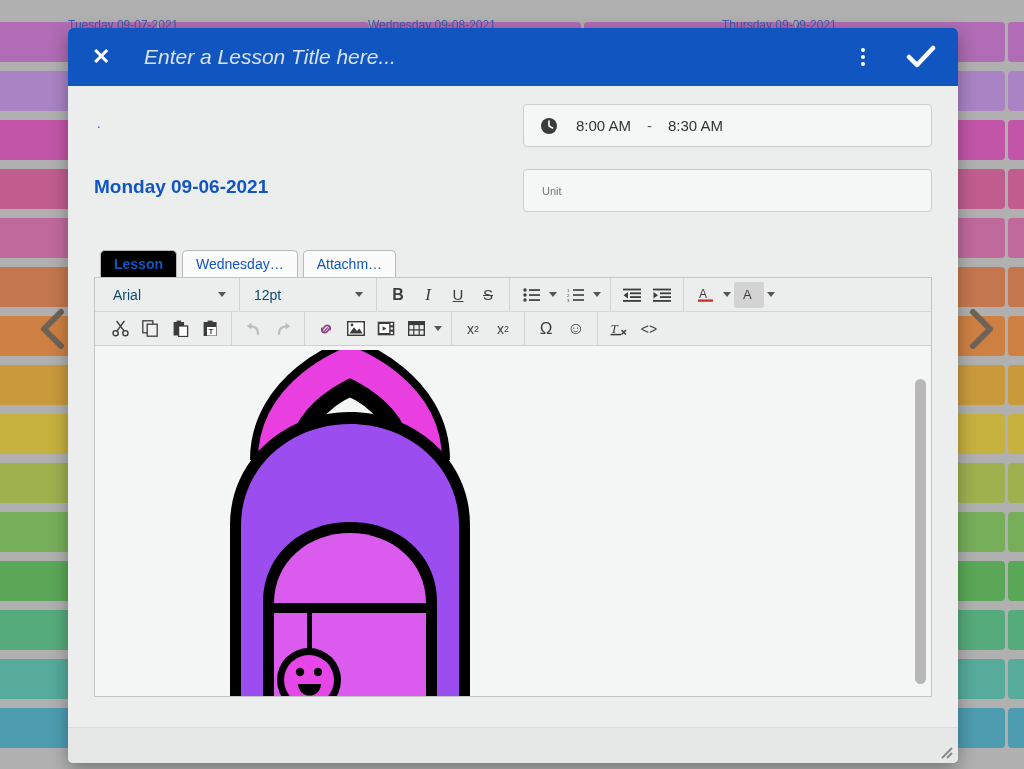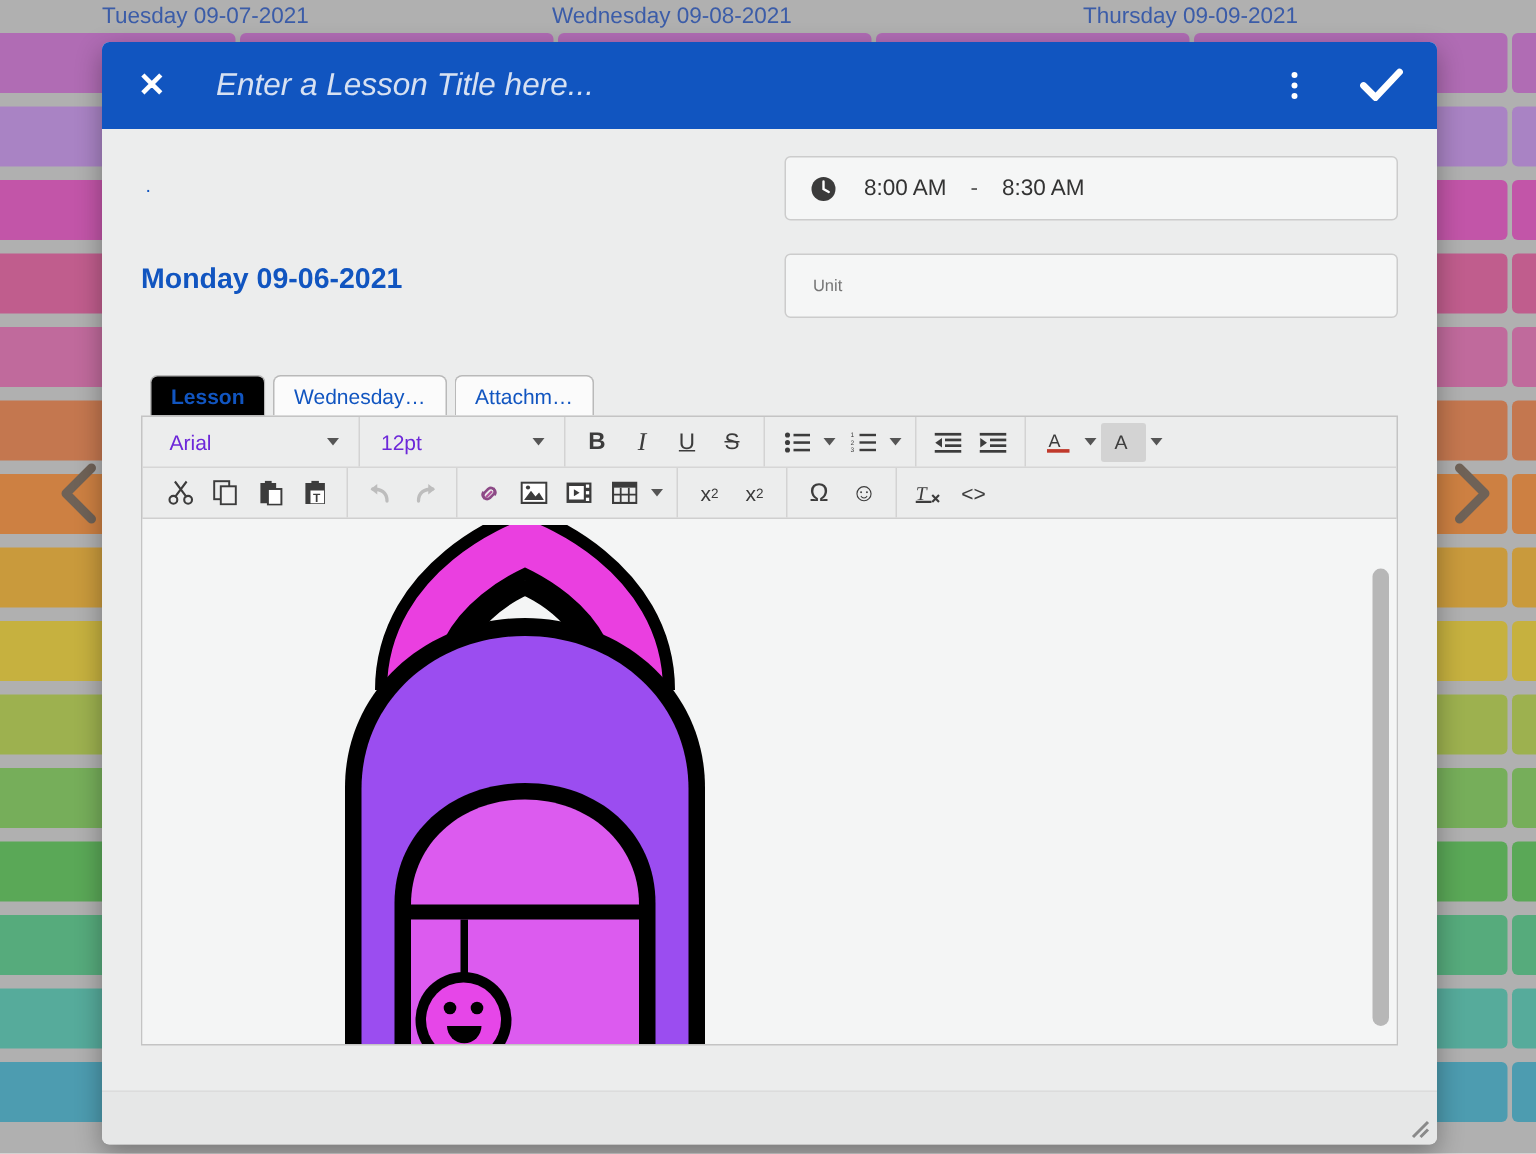--- a/index.html
+++ b/index.html
@@ -23,22 +23,22 @@
     flex-direction: column;
   }
   .bg-cell {
     height: 40px;
     margin-bottom: 9px;
     border-radius: 4px;
     flex: none;
   }
   .day-head {
     position: absolute;
-    top: 2px;
-    font-size: 15px;
+    top: 18px;
+    font-size: 12px;
     color: #3b5ca8;
     white-space: nowrap;
     font-family: "Liberation Sans", sans-serif;
   }
 
   .nav-arrow {
     position: absolute;
     top: 300px;
     width: 40px; height: 58px;
     display: flex; align-items: center; justify-content: center;
@@ -227,21 +227,21 @@
     border-left: 4px solid transparent;
     border-right: 4px solid transparent;
     border-top: 5px solid #555;
   }
   .select {
     height: 26px;
     display: flex; align-items: center;
     justify-content: space-between;
     cursor: pointer;
     font-size: 14px;
-    color: #6d28d9;
+    color: #0c4a6e;
     padding: 0 4px 0 8px;
   }
   .select.font { width: 128px; }
   .select.size { width: 124px; }
 
   #canvas {
     flex: 1;
     background: #f4f5f5;
     position: relative;
     overflow: hidden;

